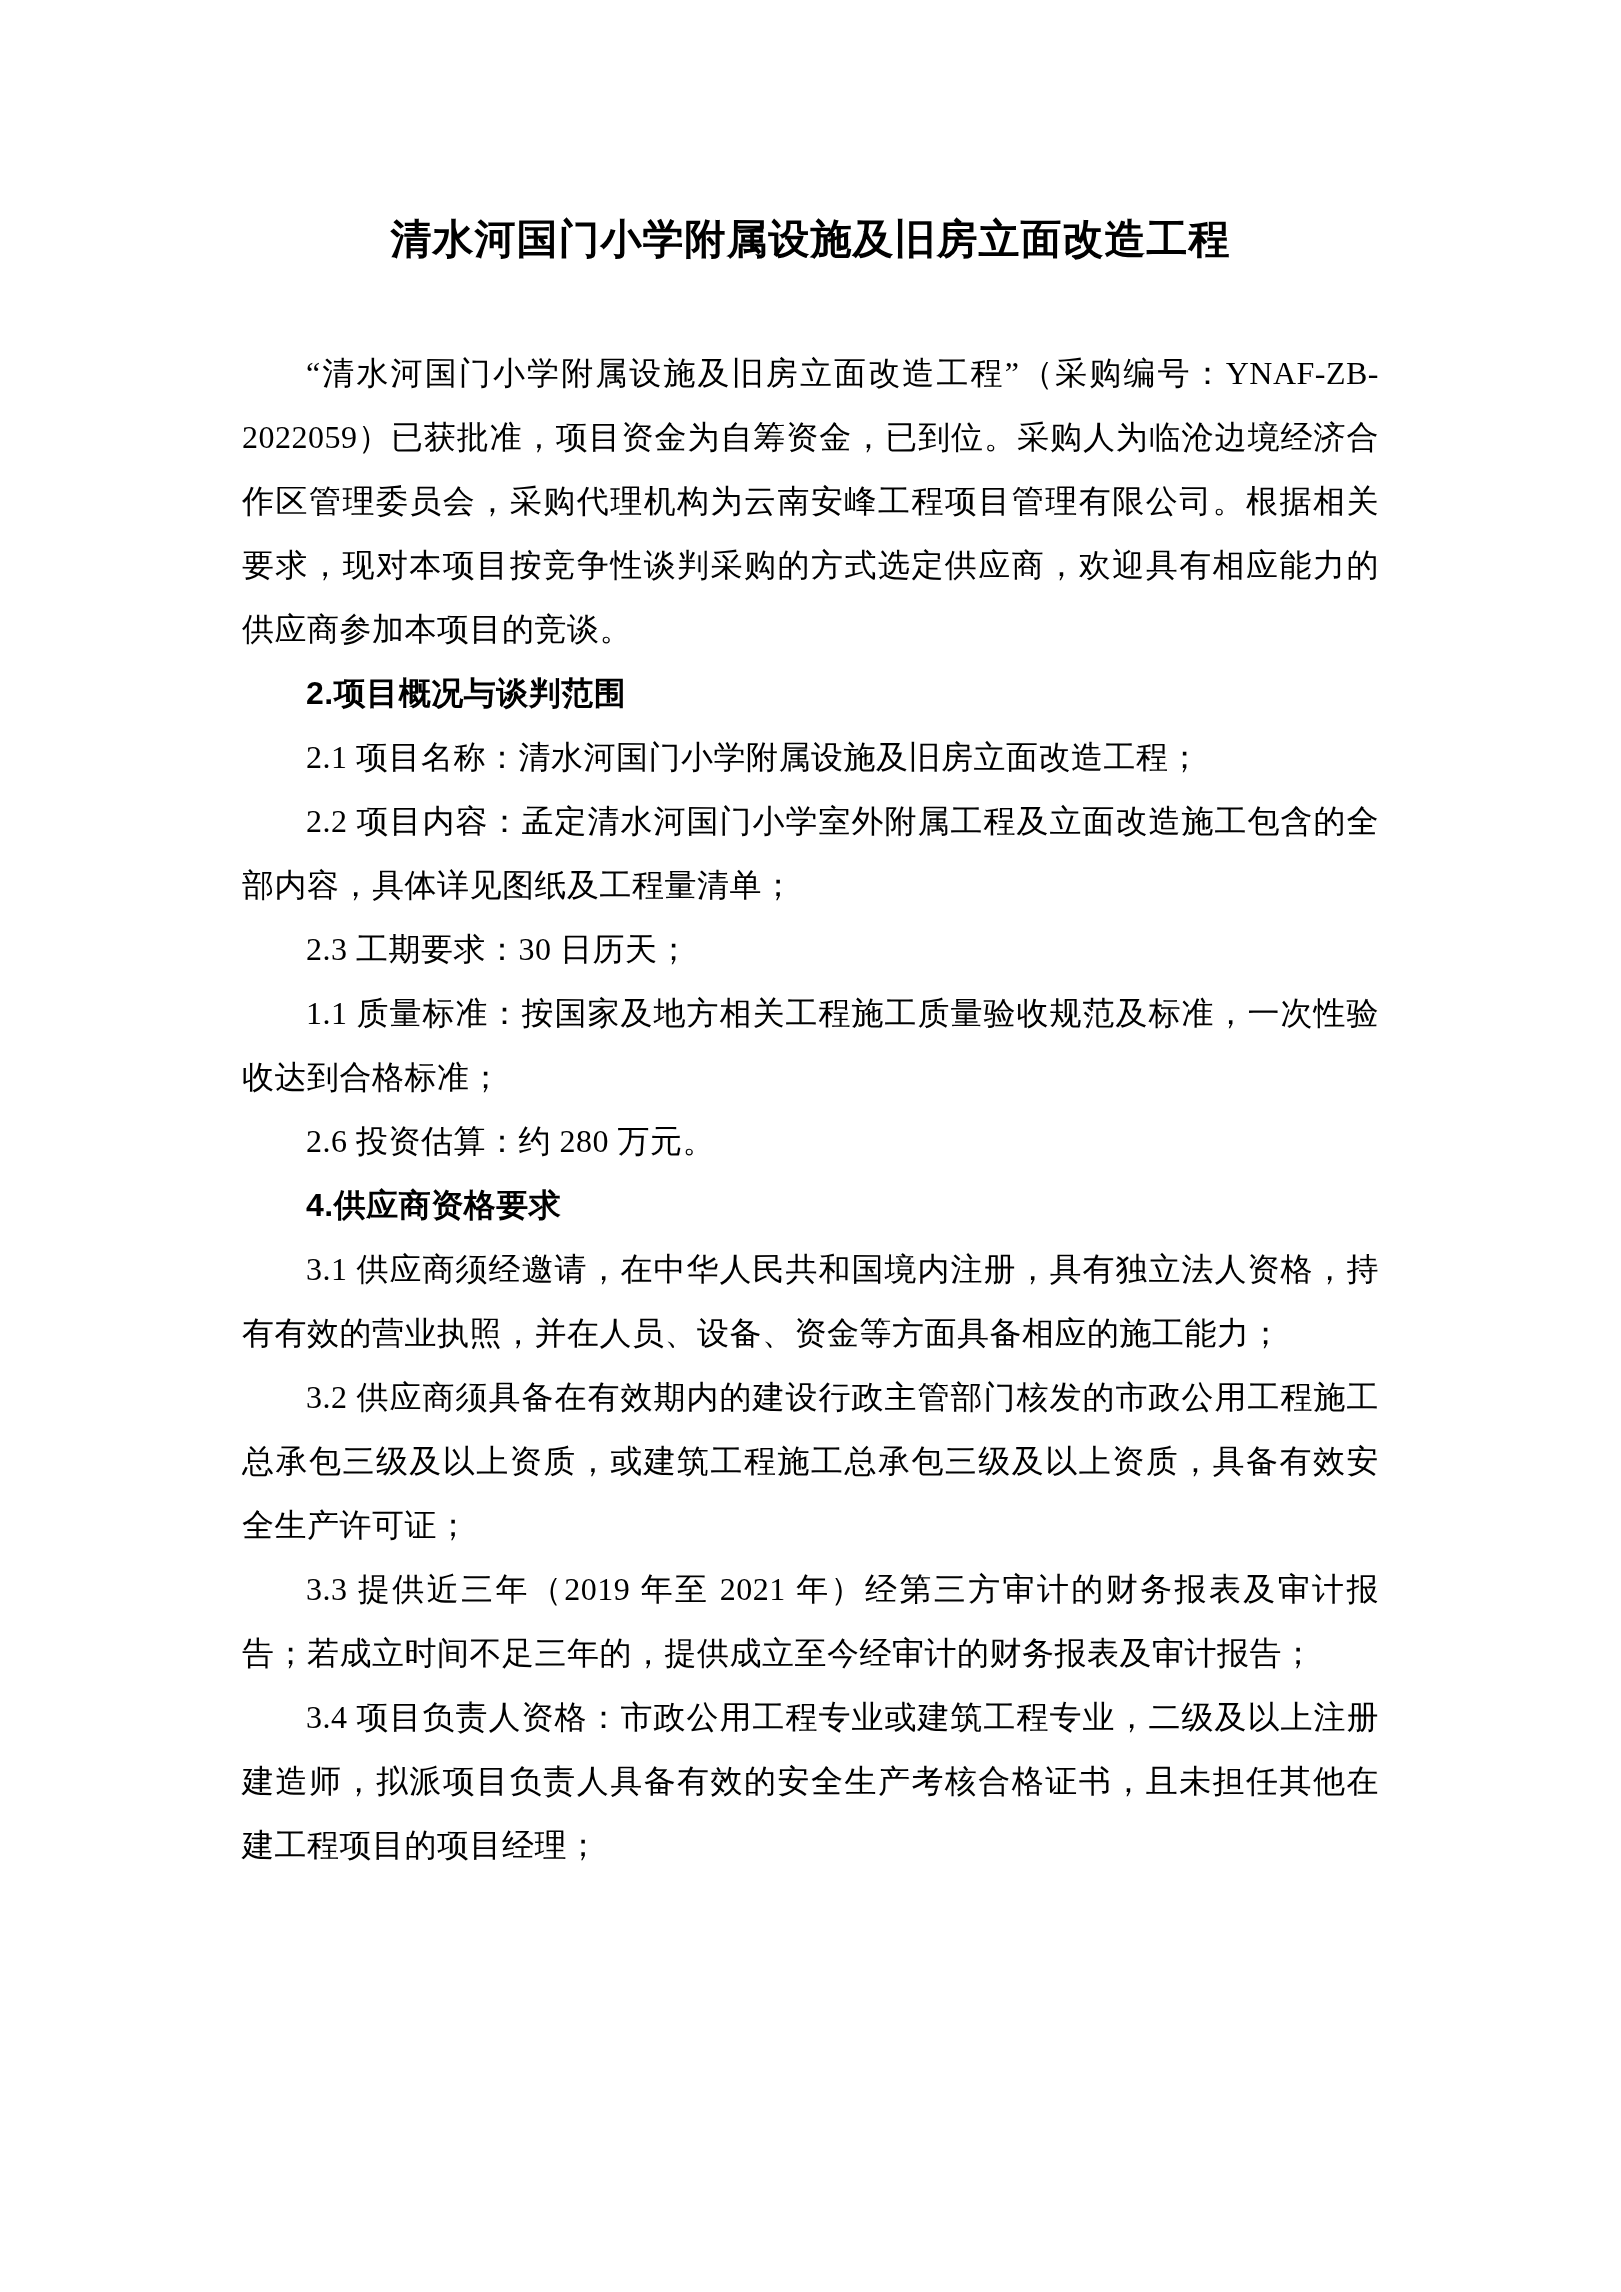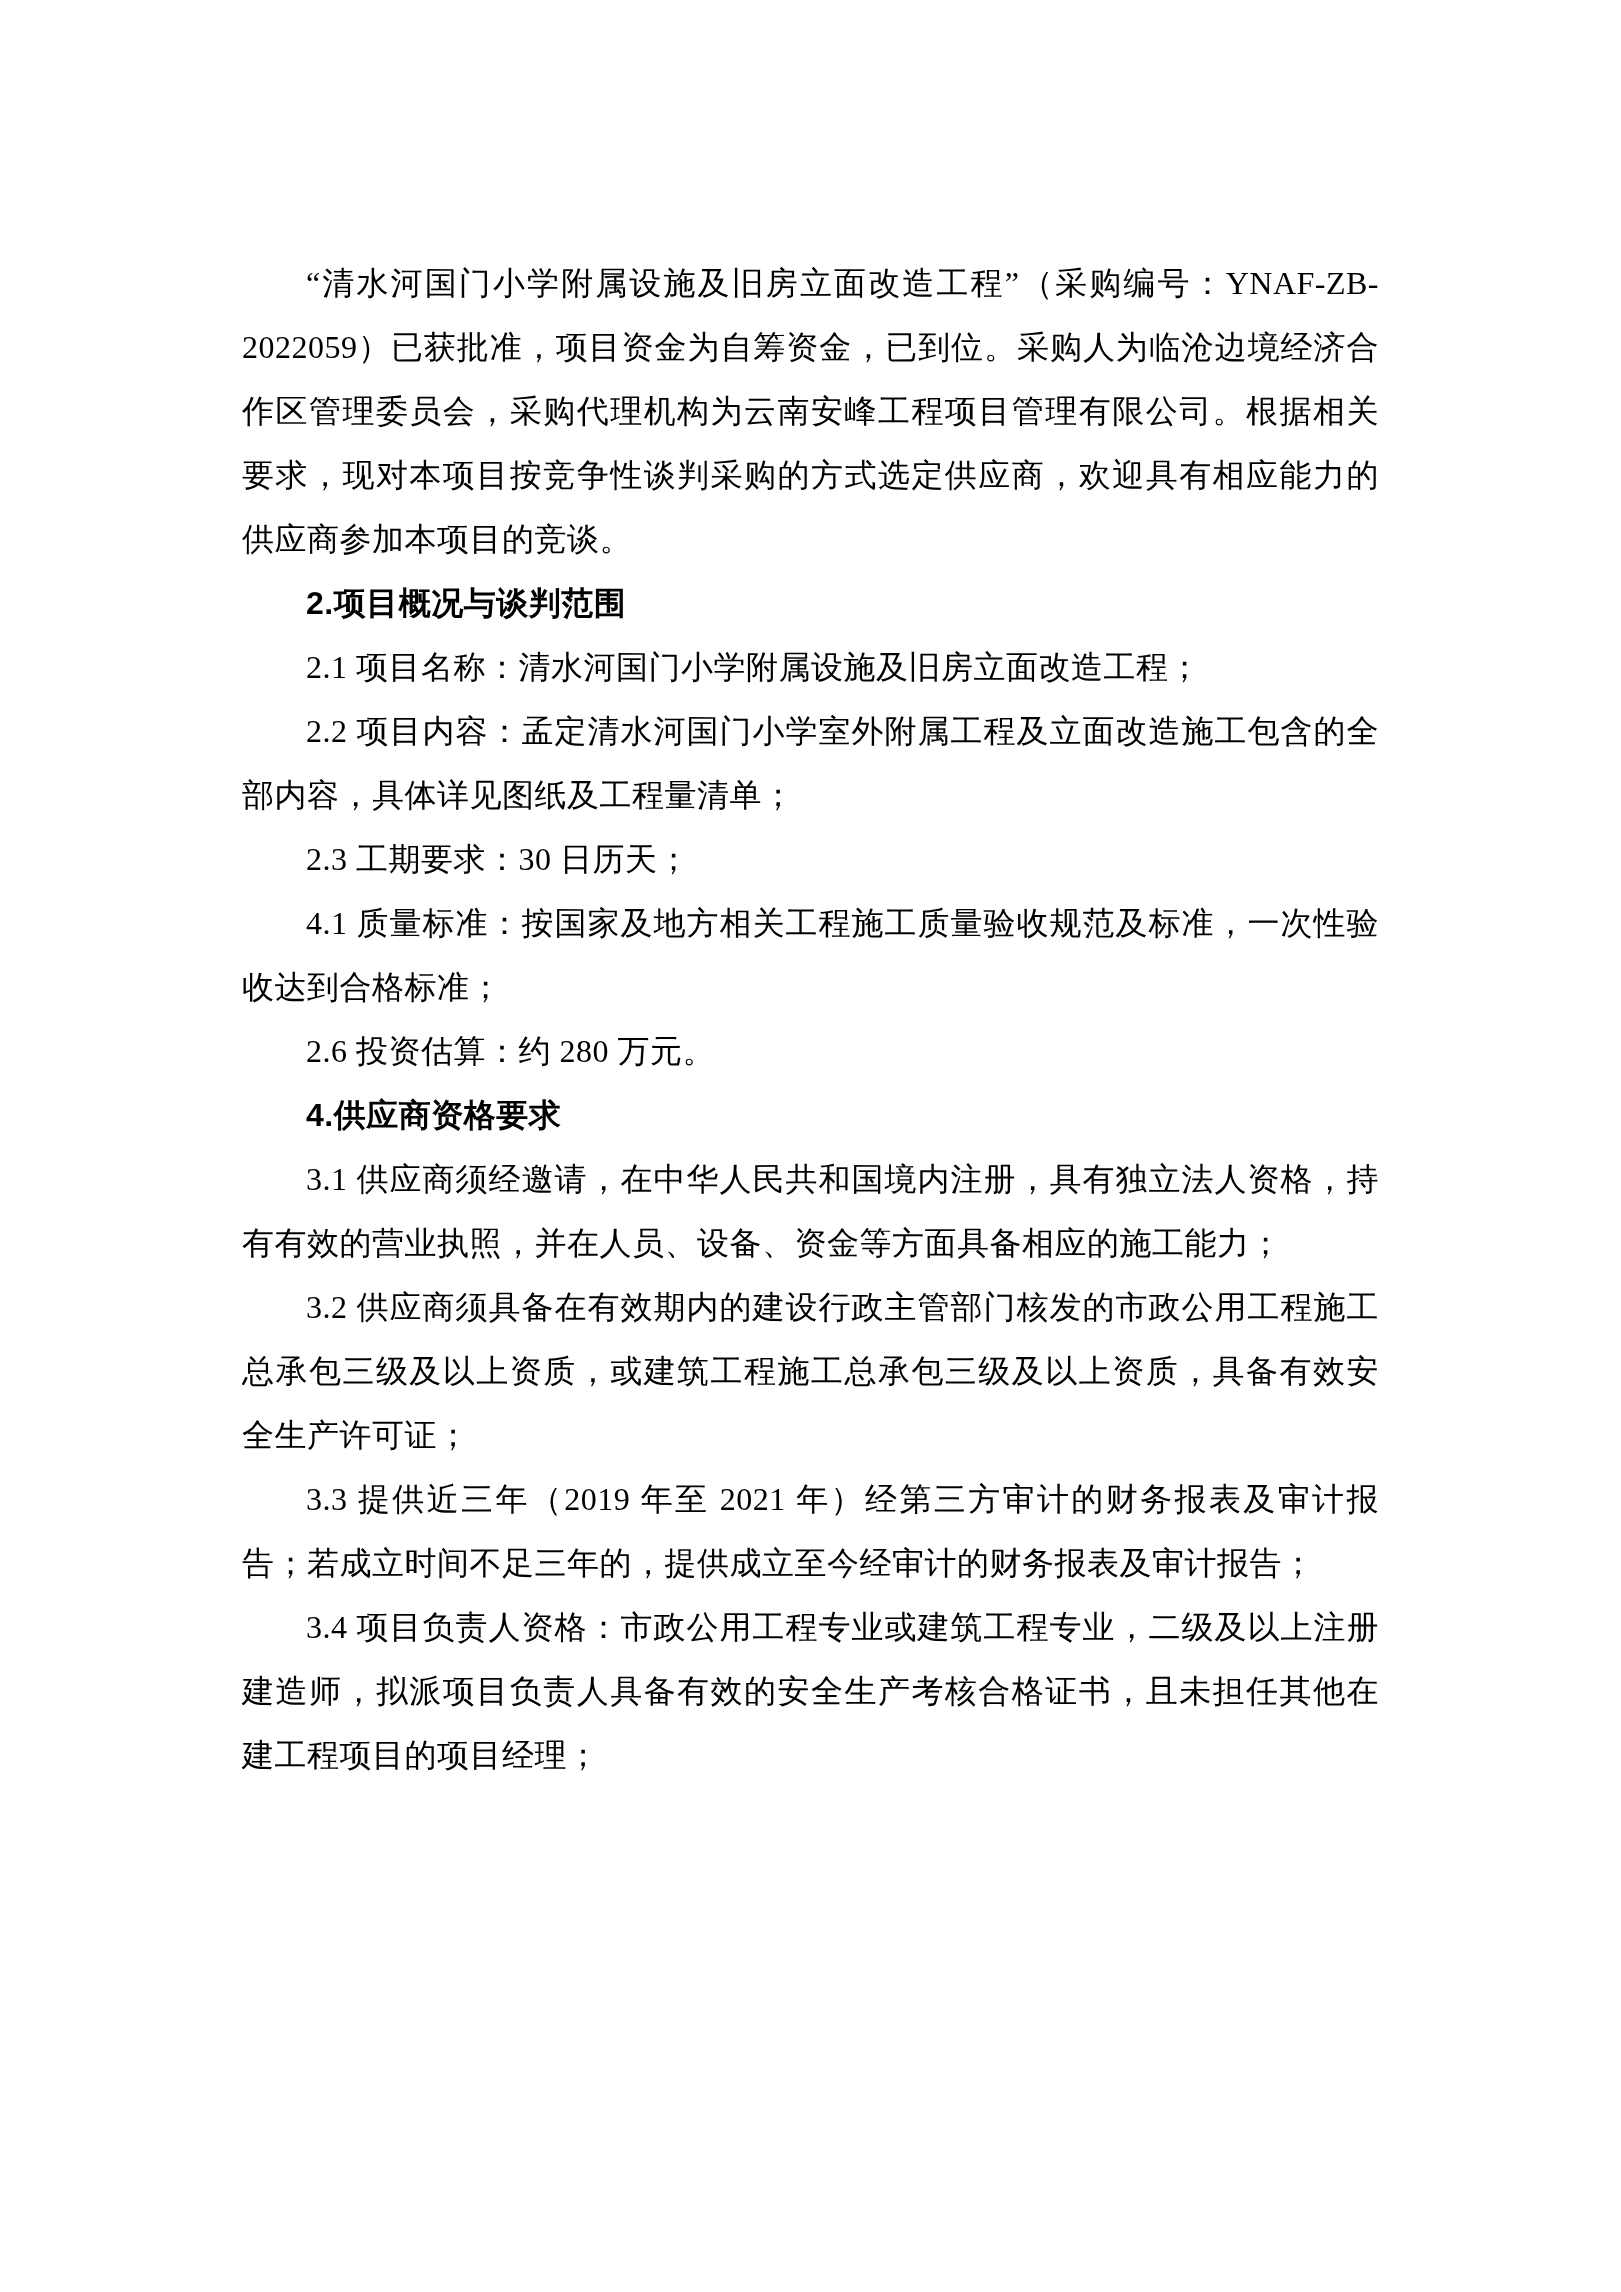--- a/index.html
+++ b/index.html
@@ -49,30 +49,31 @@
   .doc-paragraph {
     margin: 0;
     text-indent: 2em;
     letter-spacing: 0.5px;
   }
 </style>
 </head>
 <body>
 
 <div class="page">
+  <h1 class="doc-title">清水河国门小学附属设施及旧房立面改造工程</h1>
   <div class="doc-body" id="doc-body">
       <div class="doc-section">
         <p class="doc-paragraph">“清水河国门小学附属设施及旧房立面改造工程”（采购编号：YNAF-ZB-2022059）已获批准，项目资金为自筹资金，已到位。采购人为临沧边境经济合作区管理委员会，采购代理机构为云南安峰工程项目管理有限公司。根据相关要求，现对本项目按竞争性谈判采购的方式选定供应商，欢迎具有相应能力的供应商参加本项目的竞谈。</p>
       </div>
       <div class="doc-section">
         <h3 class="section-heading">2.项目概况与谈判范围</h3>
         <p class="doc-paragraph">2.1 项目名称：清水河国门小学附属设施及旧房立面改造工程；</p>
         <p class="doc-paragraph">2.2 项目内容：孟定清水河国门小学室外附属工程及立面改造施工包含的全部内容，具体详见图纸及工程量清单；</p>
         <p class="doc-paragraph">2.3 工期要求：30 日历天；</p>
-        <p class="doc-paragraph">4.1 质量标准：按国家及地方相关工程施工质量验收规范及标准，一次性验收达到合格标准；</p>
+        <p class="doc-paragraph">1.1 质量标准：按国家及地方相关工程施工质量验收规范及标准，一次性验收达到合格标准；</p>
         <p class="doc-paragraph">2.6 投资估算：约 280 万元。</p>
       </div>
       <div class="doc-section">
         <h3 class="section-heading">4.供应商资格要求</h3>
         <p class="doc-paragraph">3.1 供应商须经邀请，在中华人民共和国境内注册，具有独立法人资格，持有有效的营业执照，并在人员、设备、资金等方面具备相应的施工能力；</p>
         <p class="doc-paragraph">3.2 供应商须具备在有效期内的建设行政主管部门核发的市政公用工程施工总承包三级及以上资质，或建筑工程施工总承包三级及以上资质，具备有效安全生产许可证；</p>
         <p class="doc-paragraph">3.3 提供近三年（2019 年至 2021 年）经第三方审计的财务报表及审计报告；若成立时间不足三年的，提供成立至今经审计的财务报表及审计报告；</p>
         <p class="doc-paragraph">3.4 项目负责人资格：市政公用工程专业或建筑工程专业，二级及以上注册建造师，拟派项目负责人具备有效的安全生产考核合格证书，且未担任其他在建工程项目的项目经理；</p>
       </div>
     </div>

